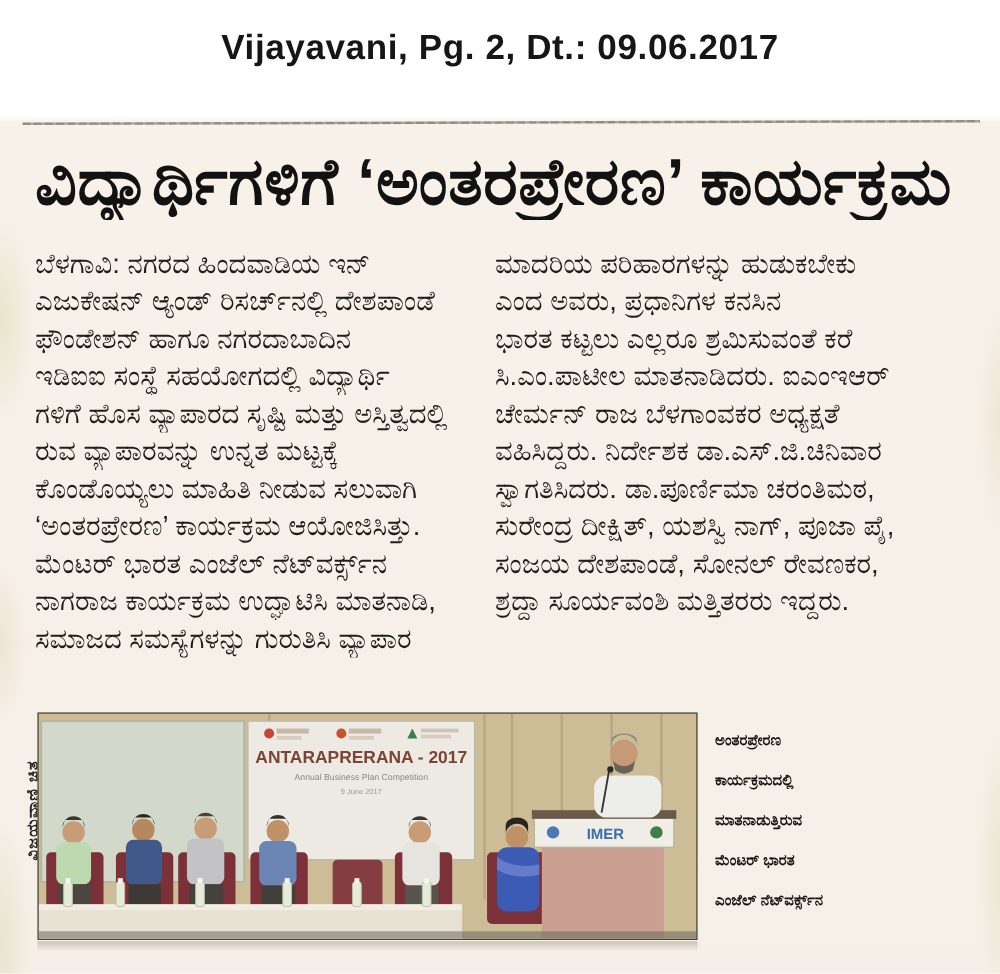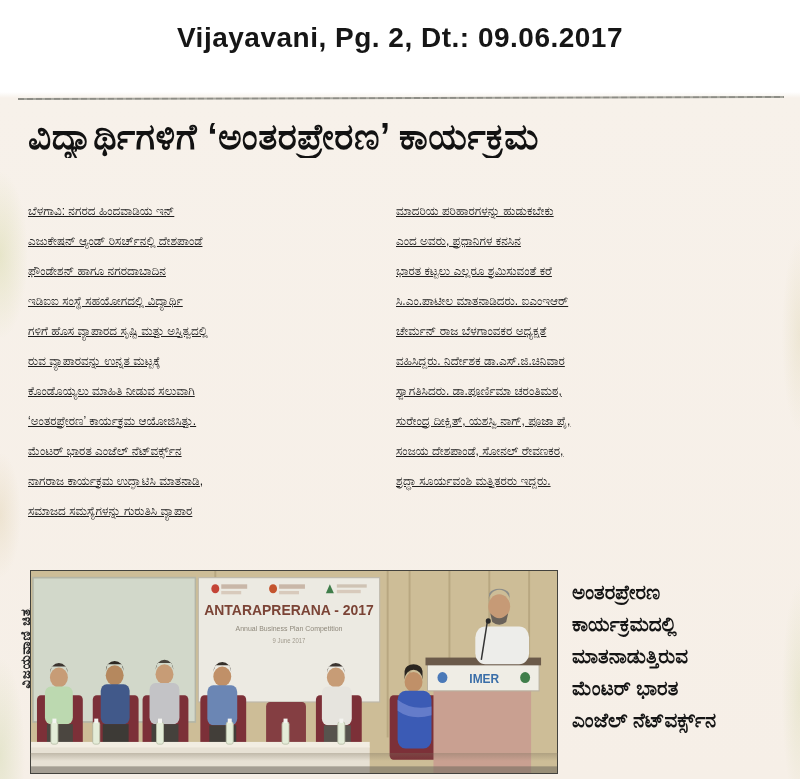--- a/index.html
+++ b/index.html
@@ -31,46 +31,46 @@
     position:absolute; top:22px; left:0; width:100%;
     text-align:center; font-size:28px; color:#161616; letter-spacing:.5px;font-weight:bold;
   }
   .top-rule {
     position:absolute; top:97px; left:18px; width:766px; height:2px;
     background:repeating-linear-gradient(90deg,#8d8d86 0 6px,#a7a79f 6px 9px);
     transform:rotate(-.15deg);
   }
   .headline {
     position:absolute; top:116px; left:28px; width:756px;
-    font-size:36px; font-weight:bold; color:#121212;
+    font-size:52px; font-weight:bold; color:#121212;
     white-space:nowrap; overflow:hidden; letter-spacing:.5px;
   }
   .col { position:absolute; top:196px; color:#1d1d1d; }
   .col-left  { left:28px;  width:360px; }
   .col-right { left:396px; width:392px; }
   .bodyline {
-    height:30px; line-height:30px; font-size:12px;
-    white-space:nowrap; overflow:hidden;text-decoration:underline;
+    height:30px; line-height:30px; font-size:22px;
+    white-space:nowrap; overflow:hidden;
   }
   .caption {
     position:absolute; left:572px; top:576px; width:215px;
     color:#151515; font-weight:600;
   }
   .capline {
-    height:32px; line-height:32px; font-size:20px;
+    height:32px; line-height:32px; font-size:12px;
     white-space:nowrap; overflow:hidden;
   }
   .photo-credit {
     position:absolute; left:-34px; top:640px; width:120px;
     transform:rotate(-90deg); transform-origin:center;
     font-size:13px; font-weight:bold; color:#222; text-align:center;
     letter-spacing:1px; white-space:nowrap;
   }
   .photo-frame {
-    position:absolute; left:30px; top:570px; width:528px; height:204px;
+    position:absolute; left:30px; top:570px; width:528px; height:182px;
     border:1.5px solid #43423d; background:#cdbd97;
   }
   .photo-frame svg { display:block; width:100%; height:100%; }
   .photo-shadow {
     position:absolute; left:30px; top:753px; width:528px; height:8px;
     background:linear-gradient(180deg, rgba(120,110,90,.35), transparent);
   }
 </style>
 </head>
 <body>

